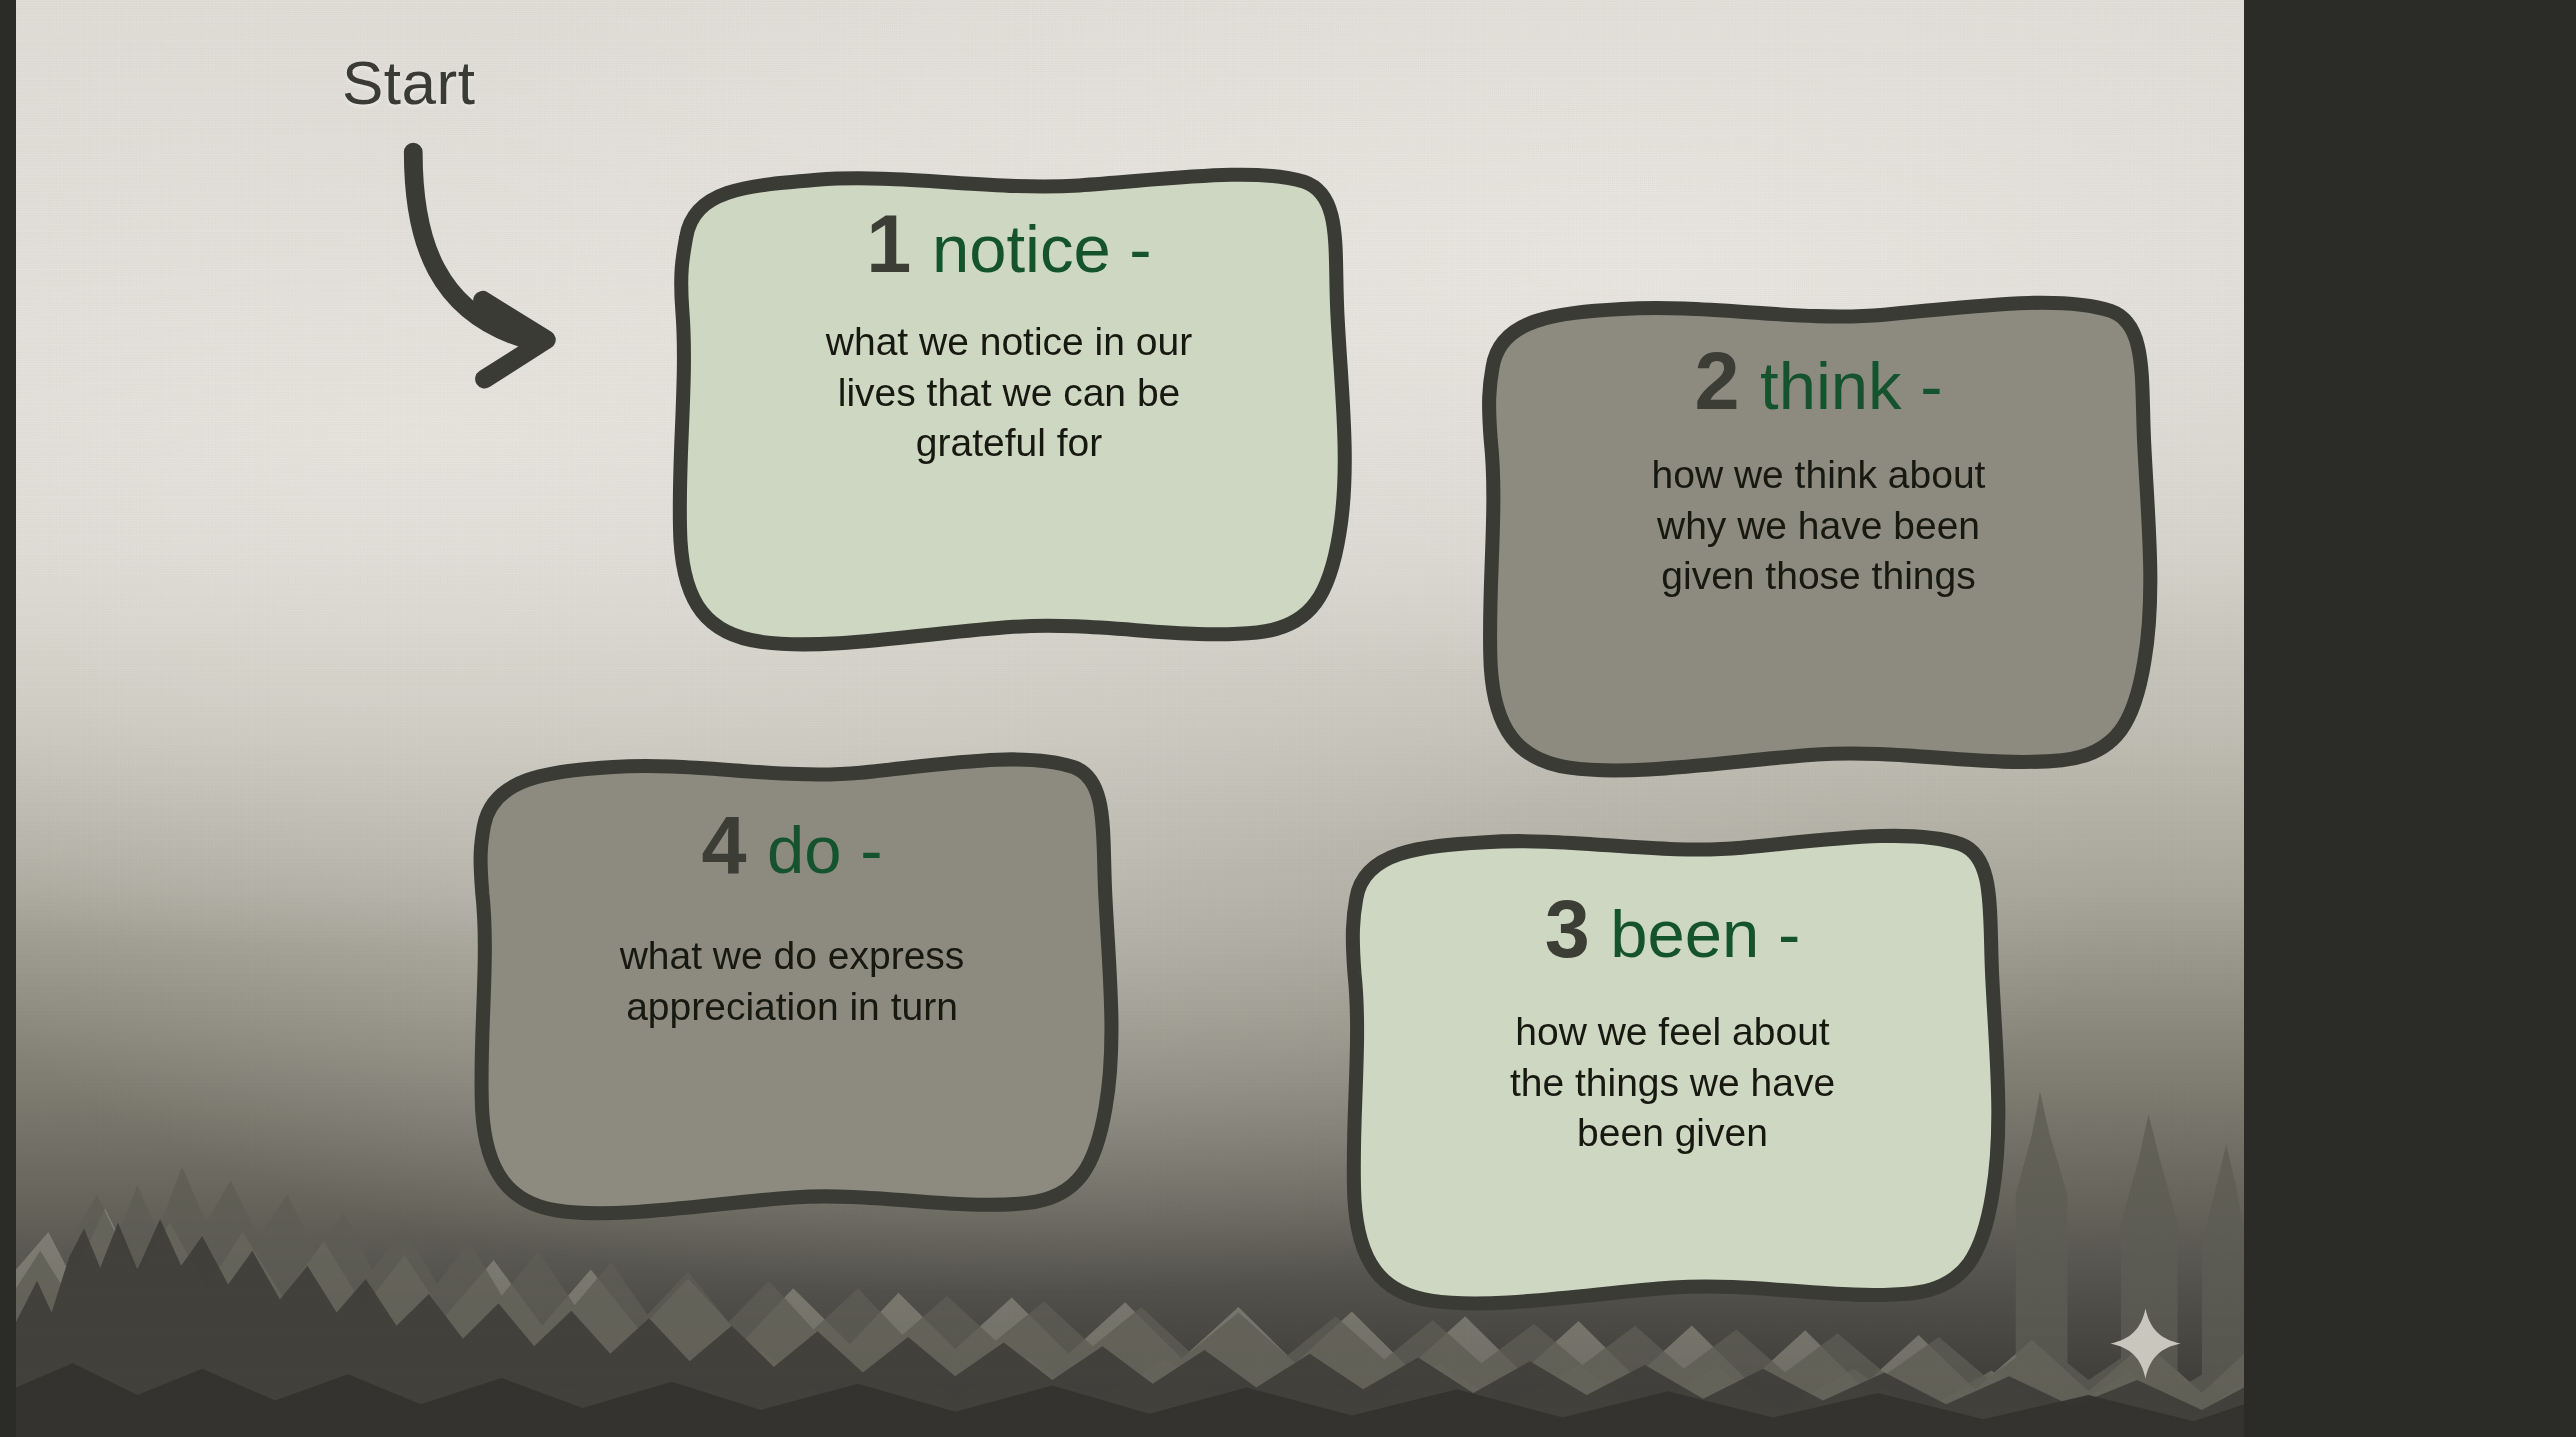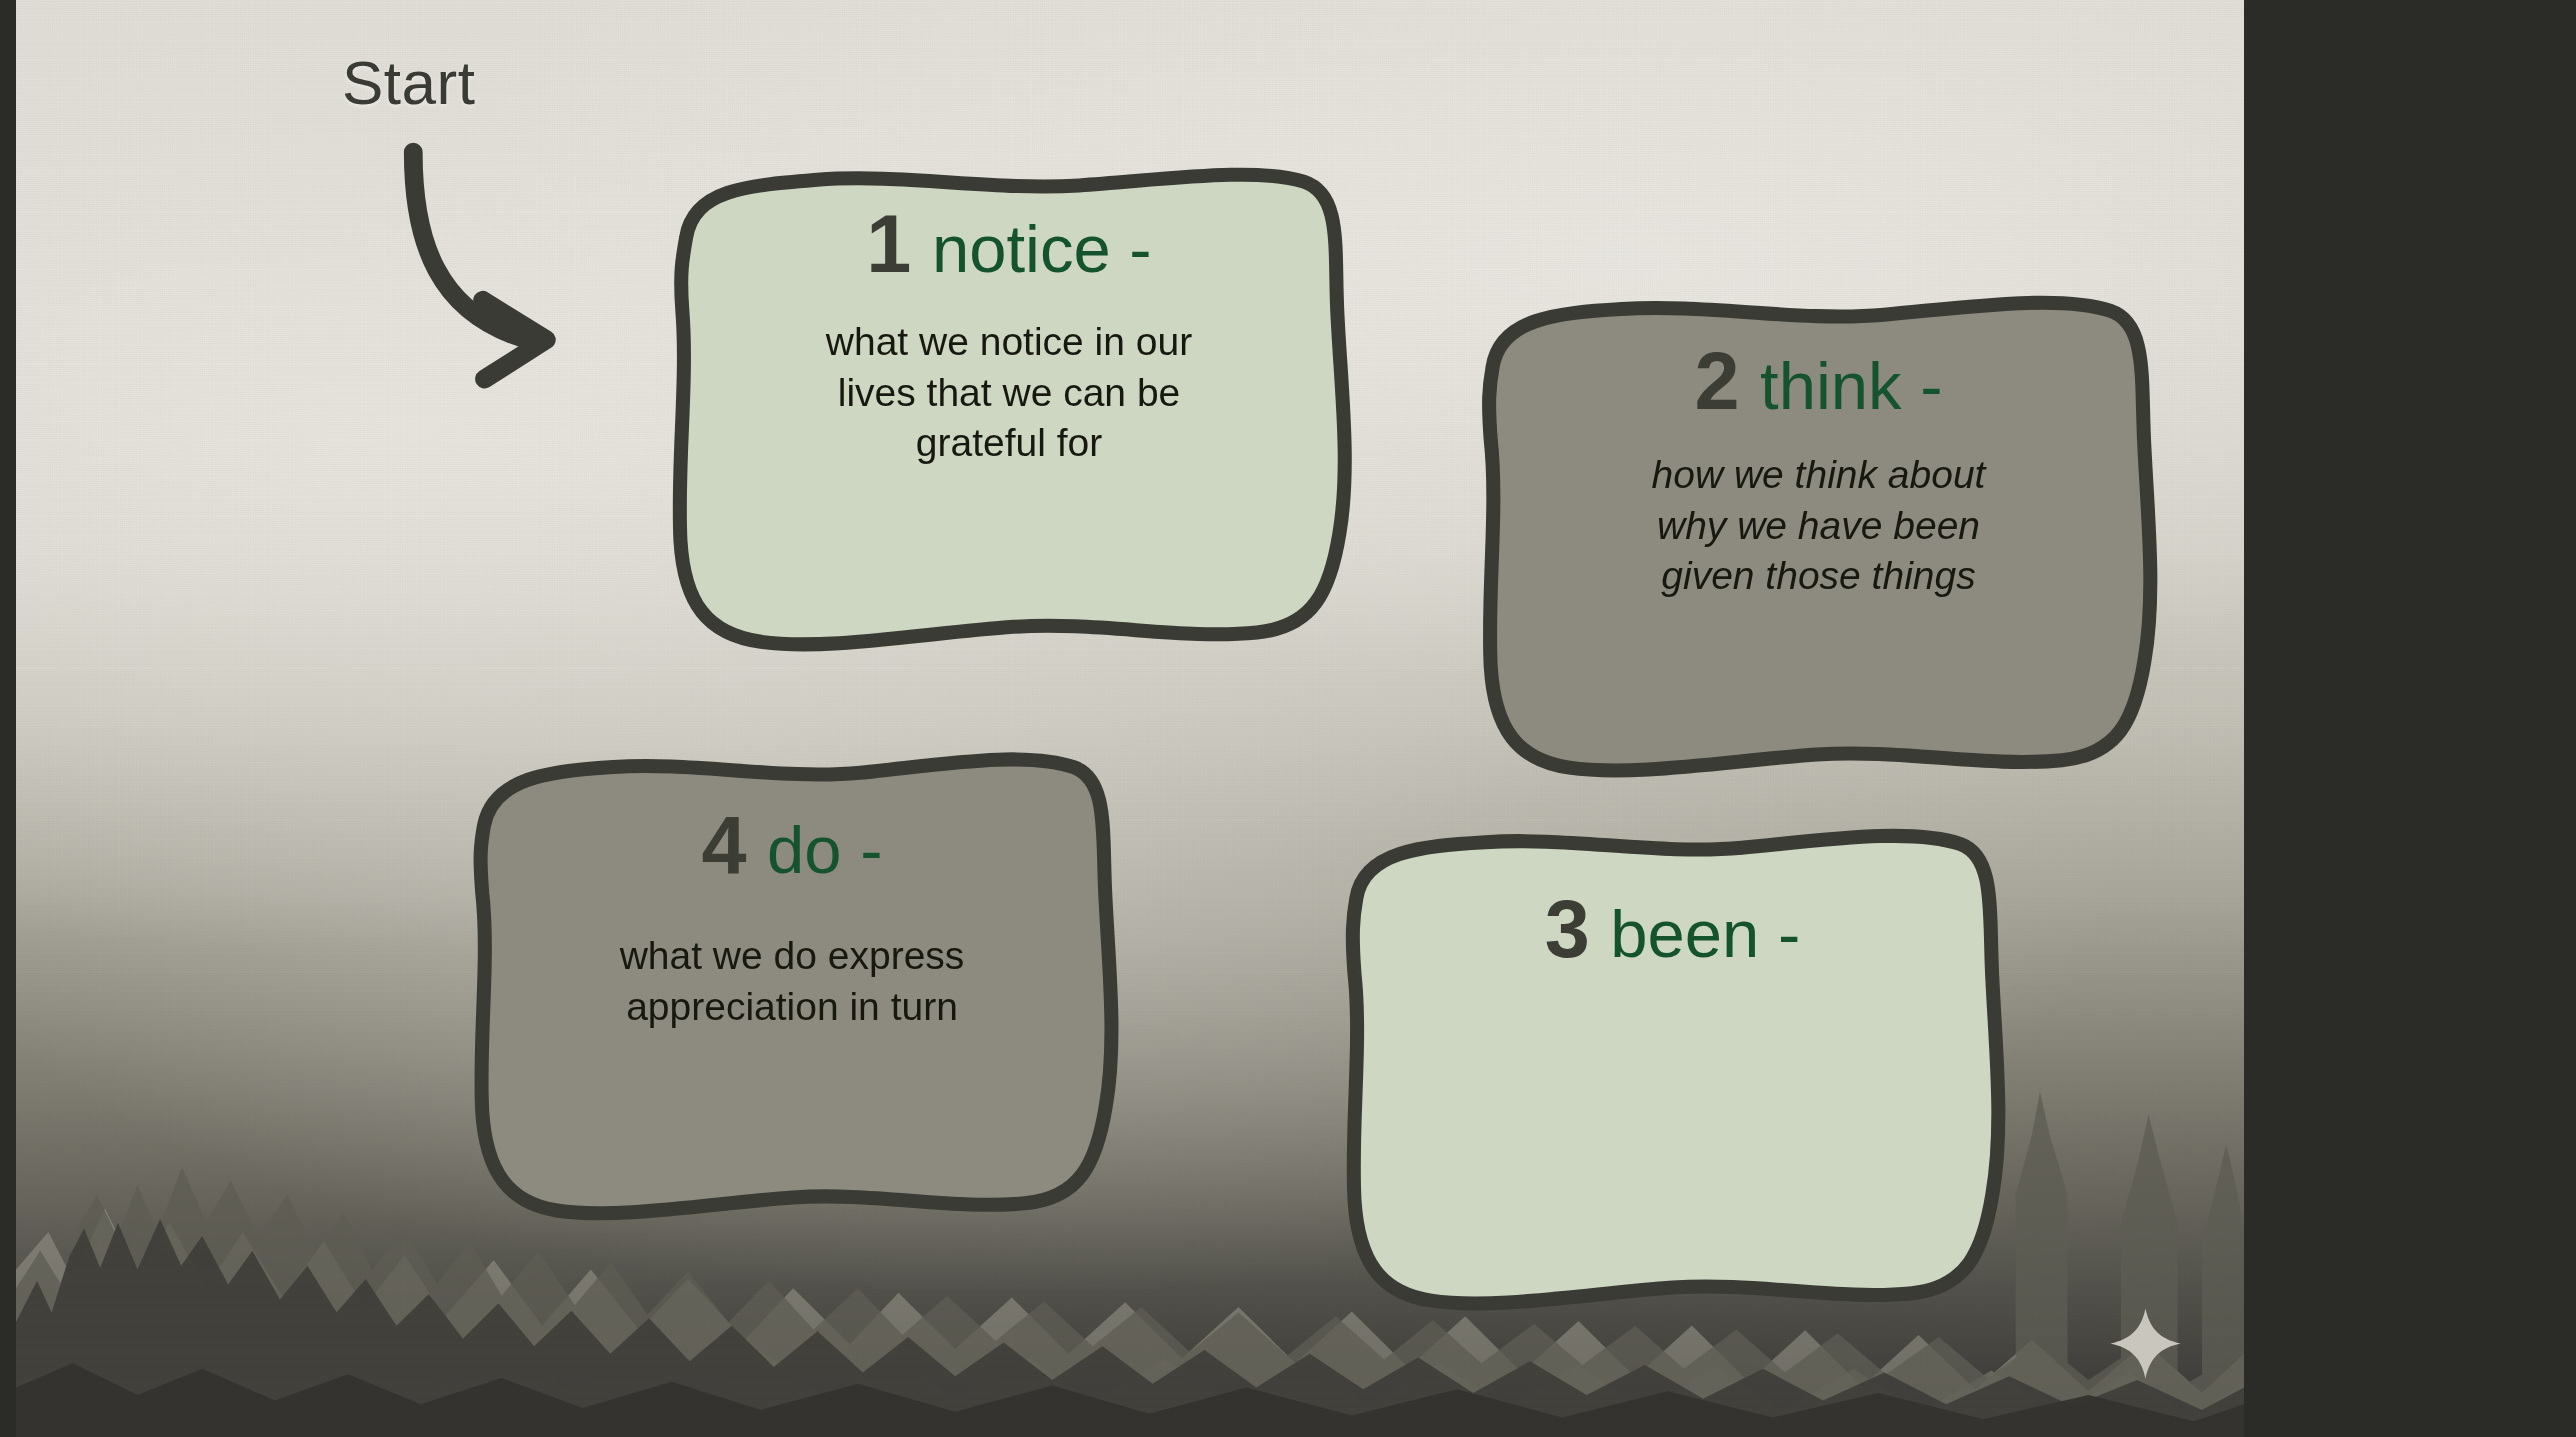--- a/index.html
+++ b/index.html
@@ -130,21 +130,21 @@
     white-space: pre-line;
   }
 
   
   #card-notice { left: 642px;  top: 148px;  width: 702px; height: 520px; }
   #card-notice .card-inner  { padding-top: 56px; }
   #card-notice .card-body   { margin-top: 32px; }
 
   #card-think  { left: 1456px; top: 281px;  width: 693px; height: 511px; }
   #card-think .card-inner   { padding-top: 60px; }
-  #card-think .card-body    { margin-top: 28px; font-style: italic; }
+  #card-think .card-body    { margin-top: 28px; }
 
   #card-feel   { left: 1316px; top: 816px;  width: 681px; height: 509px; }
   #card-feel .card-inner    { padding-top: 73px; }
   #card-feel .card-body     { margin-top: 37px; }
 
   #card-do     { left: 440px;  top: 739px;  width: 672px; height: 494px; }
   #card-do .card-inner      { padding-top: 66px; }
   #card-do .card-body       { margin-top: 45px; }
 
   
@@ -283,20 +283,23 @@
                  C 52 510, 28 476, 24 410
                  C 20 332, 32 242, 24 168
                  C 21 128, 22 110, 26 88 Z" fill="#cdd7c2" stroke="#3a3b35" stroke-width="15" stroke-linejoin="round"></path>
       </svg>
     </div>
     <div class="card-inner">
       <div class="card-heading">
         <span class="card-number">3</span>
         <span class="card-title">been -</span>
       </div>
+      <div class="card-body">how we  feel about
+the things we have
+been given</div>
     </div>
   </div>
 
   <div class="card" id="card-do">
     <div class="blob">
       <svg viewBox="0 0 718 528" preserveAspectRatio="none">
         <path d="M 30 92
                  C 40 42, 98 34, 168 30
                  C 252 24, 348 44, 432 36
                  C 514 28, 606 12, 660 30

